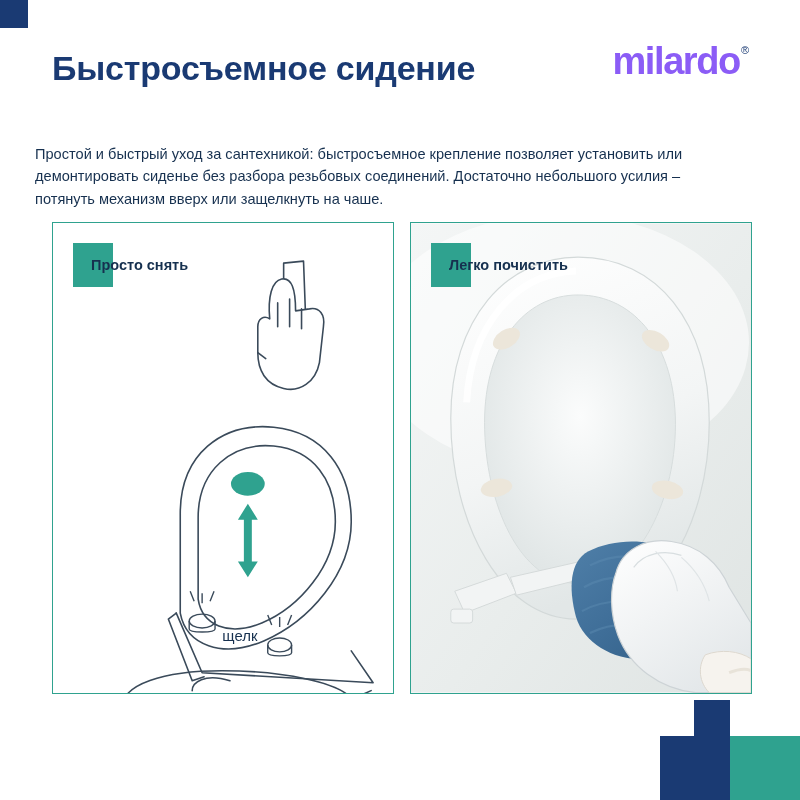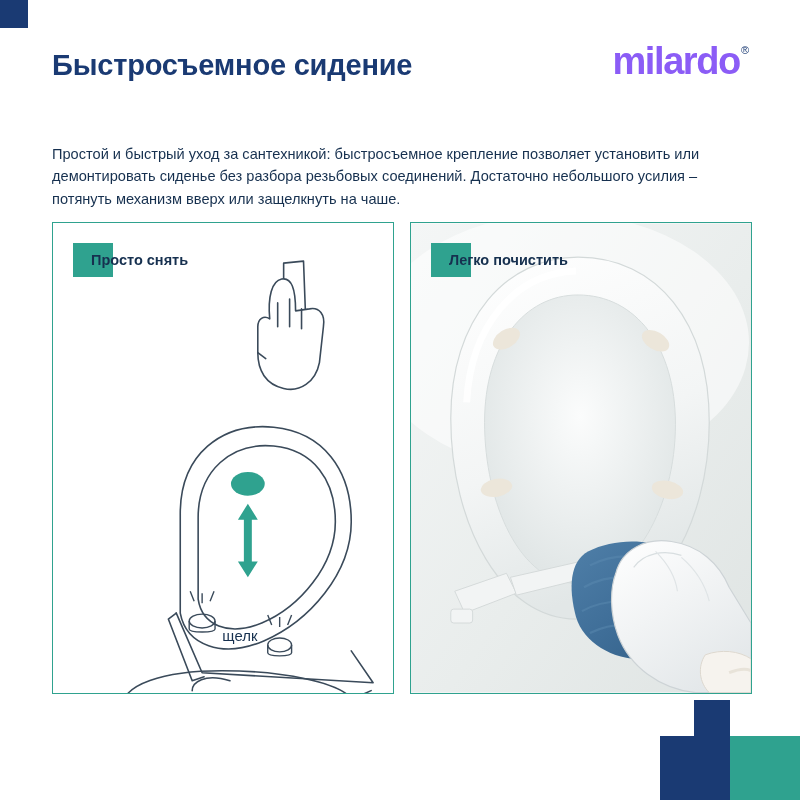--- a/index.html
+++ b/index.html
@@ -48,21 +48,21 @@
 
   
   .header {
     position: absolute;
     left: 52px;
     top: 42px;
     right: 52px;
     height: 60px;
   }
   .title {
-    font-size: 29px;
+    font-size: 34px;
     font-weight: bold;
     color: #1a3a73;
     letter-spacing: -0.2px;
     margin: 0;
     line-height: 1.1;
     position: absolute;
     left: 0;
     top: 8px;
   }
   .brand {
@@ -83,21 +83,21 @@
     color: #1a3a73;
     vertical-align: top;
     position: relative;
     top: 2px;
     left: 1px;
   }
 
   
   .intro {
     position: absolute;
-    left: 52px;
+    left: 35px;
     top: 128px;
     width: 700px;
     font-size: 14.6px;
     line-height: 1.55;
     color: #16304f;
   }
 
   
   .panels {
     position: absolute;
@@ -115,21 +115,21 @@
     background: #ffffff;
     overflow: hidden;
   }
   .panel.left { width: 342px; }
   .panel.right { width: 342px; padding-left: 44px; }
   .panel-badge {
     position: absolute;
     left: 20px;
     top: 20px;
     background: #2fa28f;
-    height: 34px;
+    height: 44px;
     z-index: 5;
     display: flex;
     align-items: center;
   }
   .panel-badge .badge-label {
     position: absolute;
     left: 18px;
     white-space: nowrap;
     font-size: 14.5px;
     font-weight: bold;

